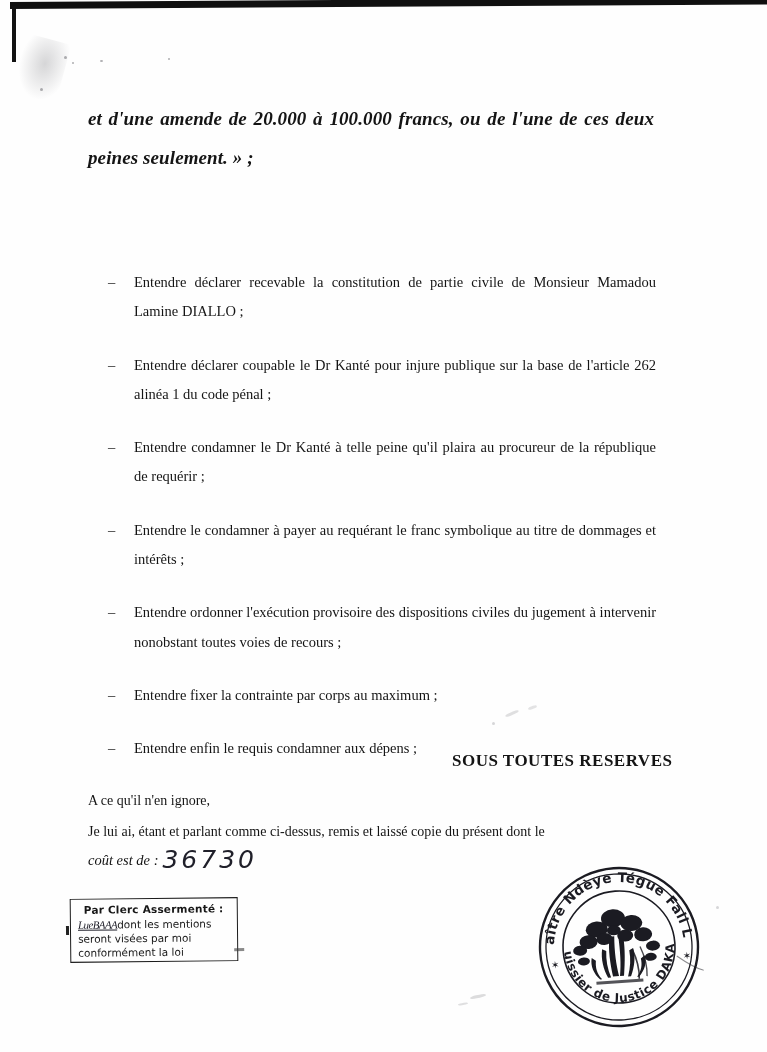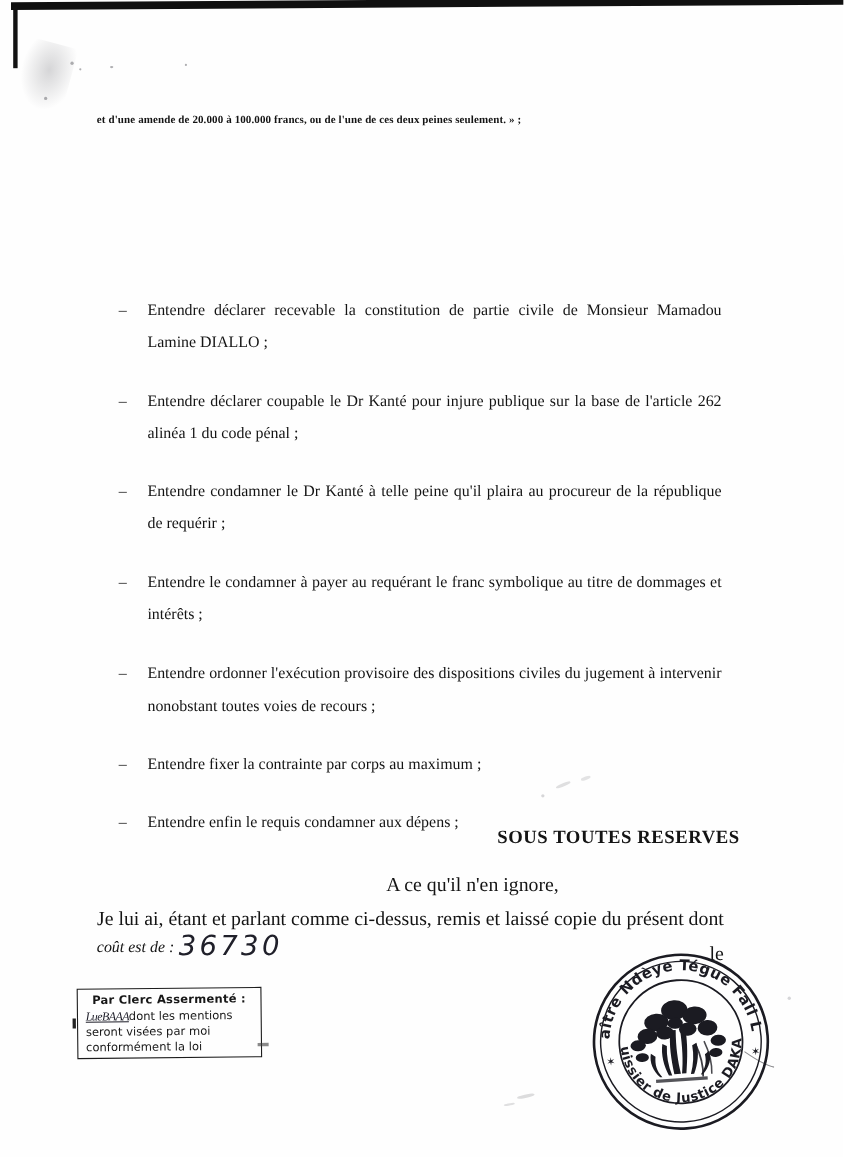--- a/index.html
+++ b/index.html
@@ -59,21 +59,22 @@
 
   
   .para {
     position: absolute;
     text-align: justify;
     line-height: 2.05;
     font-size: 14.5px;
   }
   .para.lead {
     font-weight: bold;
-    font-size: 10px;
+    font-style: italic;
+    font-size: 19px;
     letter-spacing: 0.1px;
   }
   .section-title {
     position: absolute;
     font-weight: bold;
     font-size: 21px;
     letter-spacing: 0.6px;
     text-decoration: underline;
     text-underline-offset: 4px;
     text-decoration-thickness: 2.5px;
@@ -110,23 +111,22 @@
   .motif-text {
     flex: 1 1 auto;
     text-align: justify;
     font-size: 14.5px;
     line-height: 2.02;
   }
 
   
   .closing {
     position: absolute;
-    font-size: 18px;
+    font-size: 14px;
     line-height: 1.75;
-    text-align: right;
   }
   .cost-line {
     position: absolute;
     font-size: 14.5px;
     line-height: 1.6;
     font-style: italic;
   }
   .handwritten-amount {
     font-family: "DejaVu Sans", sans-serif;
     font-size: 25px;

